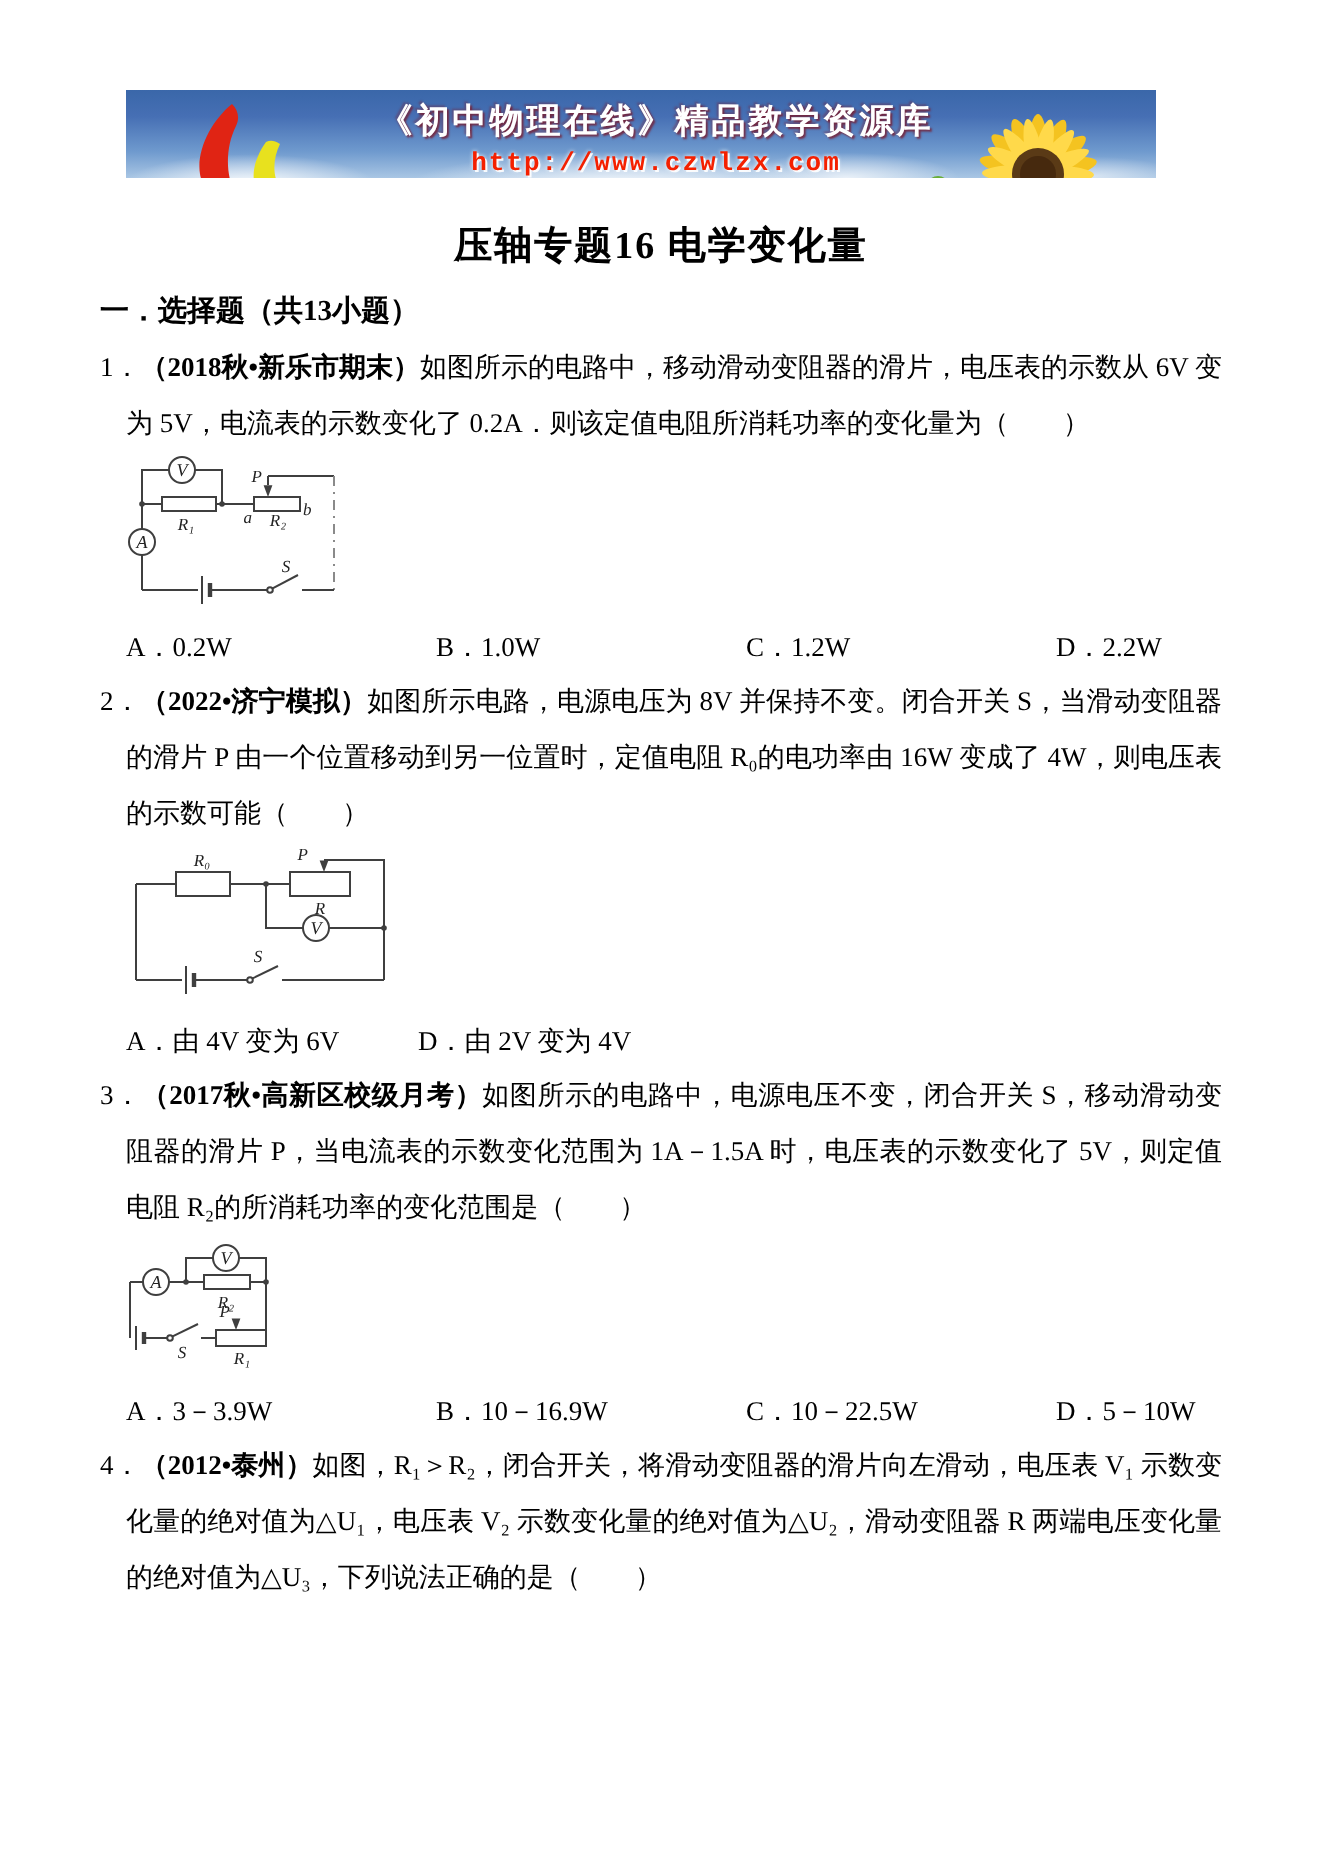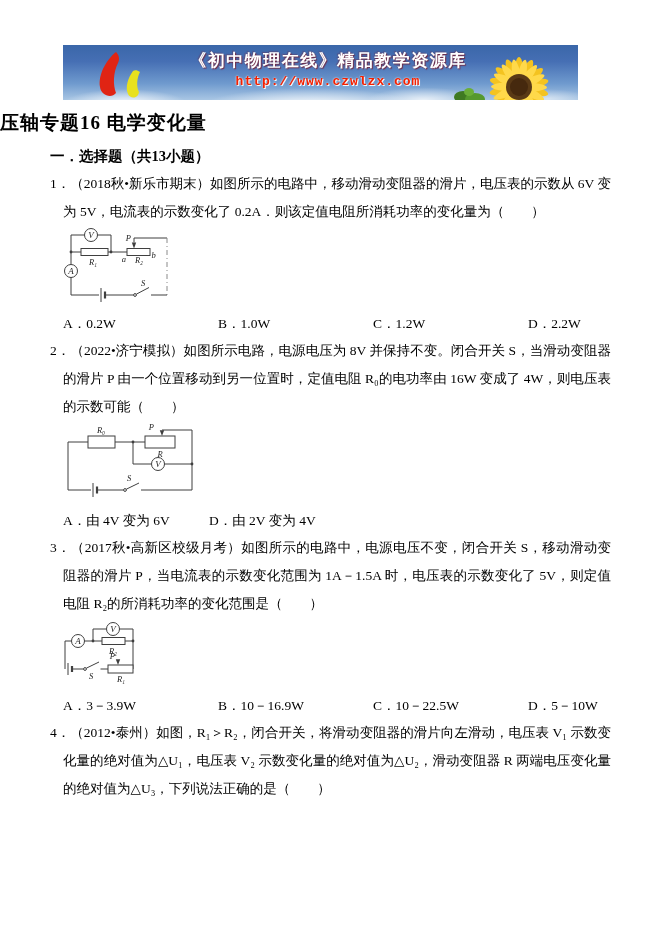--- a/index.html
+++ b/index.html
@@ -1,42 +1,42 @@
 <!DOCTYPE html>
 <html><head>
 <meta charset="utf-8">
 <style>
   html,body{margin:0;padding:0;}
   body{background:#fff;}
   .page{width:661px;height:935px;background:#fff;position:relative;overflow:hidden;
         font-family:"Liberation Serif","DejaVu Serif",serif;color:#000;}
   
-  .banner{position:absolute;left:63px;top:45px;width:515px;height:55px;overflow:hidden;
+  .banner{position:absolute;left:63px;top:45px;width:515px;height:44px;overflow:hidden;
     background:
       radial-gradient(ellipse 90px 22px at 12% 108%, rgba(255,255,255,.95), rgba(255,255,255,0) 70%),
       radial-gradient(ellipse 150px 26px at 48% 112%, rgba(255,255,255,.95), rgba(255,255,255,0) 72%),
       radial-gradient(ellipse 80px 18px at 70% 100%, rgba(255,255,255,.75), rgba(255,255,255,0) 70%),
       radial-gradient(ellipse 60px 14px at 94% 98%, rgba(255,255,255,.55), rgba(255,255,255,0) 70%),
       linear-gradient(180deg,#3a67a9 0%,#466fb4 30%,#6f9ace 70%,#a9c6e4 100%);}
   .banner-textwrap{position:absolute;left:85px;top:4px;width:360px;text-align:center;}
   .site-title{font-size:17px;font-weight:bold;color:#ffffff;letter-spacing:1.5px;
       text-shadow:1px 1px 1px rgba(120,30,50,.85),-1px -1px 1px rgba(120,30,50,.35);}
   .site-url{font-family:"Liberation Mono","DejaVu Sans Mono",monospace;font-size:13px;font-weight:bold;
       color:#f42000;letter-spacing:1px;margin-top:2px;
       text-shadow:0 0 2px #ffffff,1px 1px 0 rgba(255,255,255,.9);}
   .logo-svg{position:absolute;left:30px;top:6px;}
   .sunflower-svg{position:absolute;left:421px;top:7px;}
   .plant-svg{position:absolute;left:390px;top:38px;}
   
-  .doc-title{font-size:19px;font-weight:bold;margin:10px 0 8px;letter-spacing:1px;}
+  .doc-title{font-size:19px;font-weight:bold;text-align:center;margin:10px 0 8px;letter-spacing:1px;}
   .content{padding:0 50px;}
   .section-header{font-weight:bold;font-size:14.5px;line-height:24px;margin-bottom:2px;}
   .qtext{font-size:13.5px;line-height:28px;text-align:justify;margin:0;
          padding-left:13px;text-indent:-13px;}
-  .qsource{font-weight:normal;}
+  .qsource{font-weight:bold;}
   .options{display:flex;margin-left:13px;font-size:13.5px;line-height:27px;white-space:nowrap;gap:38px;}
   .ow117{display:inline-block;width:117px;}
   .ow108{display:inline-block;width:108px;}
   .figure{margin:2px 0 2px 5px;}
   .figure svg{display:block;}
   
   .wire{stroke:#3f3f3f;stroke-width:1;fill:none;}
   .wire2{stroke:#3f3f3f;stroke-width:2.2;fill:none;}
   .dashdot{stroke:#8a8a8a;stroke-width:1;fill:none;stroke-dasharray:5 3 1 3;}
   .comp{stroke:#3f3f3f;stroke-width:1;fill:#fff;}

